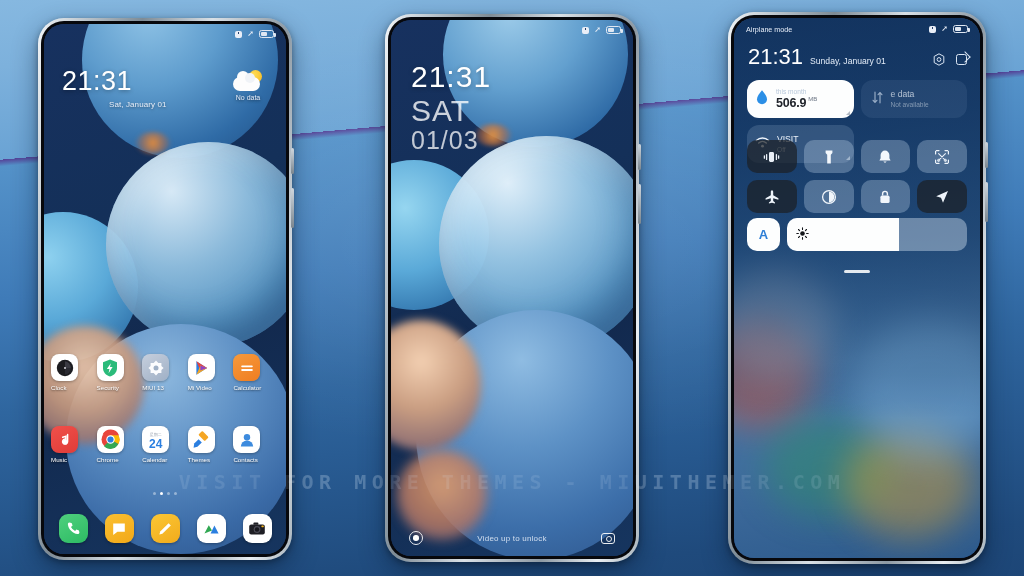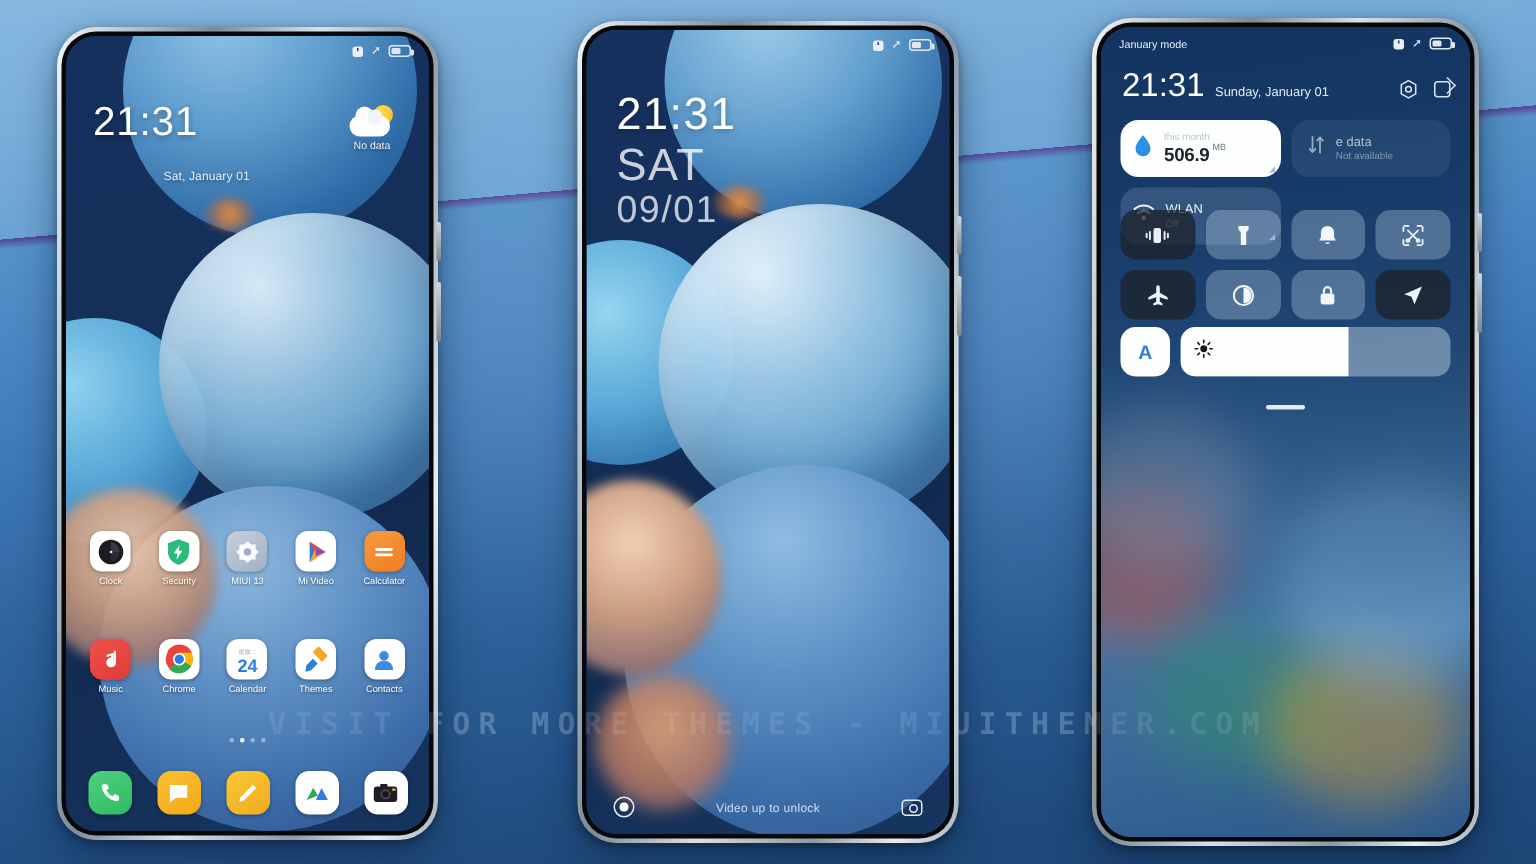--- a/index.html
+++ b/index.html
@@ -64,34 +64,34 @@
   .ic-alarm::after{content:"";position:absolute;left:2.6px;top:1.4px;width:1.1px;height:2.4px;background:#27406b;}
   .ic-plane{ font-size:8px; line-height:1; color:#e9eef7; }
   .ic-batt{ width:15px;height:7.5px;border:1px solid #dfe7f2;border-radius:2.5px;position:relative;}
   .ic-batt::after{content:"";position:absolute;right:-2.6px;top:2px;width:1.6px;height:3.5px;background:#dfe7f2;border-radius:0 1px 1px 0;}
   .ic-batt i{position:absolute;left:1px;top:1px;bottom:1px;width:45%;background:#dfe7f2;border-radius:1px;display:block;}
 
   
   .hs-clock { position:absolute; left:18px; top:44px; z-index:6; color:#fff; }
   .hs-time { font-size:27px; font-weight:300; letter-spacing:.5px; line-height:1;
              text-shadow:0 1px 4px rgba(0,0,0,.35); }
-  .hs-date { font-size:8px; margin-top:18px; color:#e8eef8; letter-spacing:.1px;
+  .hs-date { font-size:8px; margin-top:5px; color:#e8eef8; letter-spacing:.1px;
              text-shadow:0 1px 3px rgba(0,0,0,.4);padding-left:47px; }
   .hs-weather { position:absolute; right:14px; top:46px; z-index:6; text-align:center; width:48px;}
   .wx-icon{ position:relative; width:30px;height:22px;margin:0 auto; }
   .wx-sun{ position:absolute; right:1px; top:0px; width:13px;height:13px;border-radius:50%;
            background:radial-gradient(circle at 35% 35%,#ffdd55,#f5b71d); }
   .wx-cloud{ position:absolute; left:0; bottom:1px; width:27px;height:14px;border-radius:9px;background:#fdfdfd;}
   .wx-cloud::before{content:"";position:absolute;left:4px;top:-6px;width:12px;height:12px;border-radius:50%;background:#fdfdfd;}
   .wx-cloud::after{content:"";position:absolute;left:12px;top:-4px;width:10px;height:10px;border-radius:50%;background:#f0f3f7;}
   .wx-label{ font-size:7px; color:#e7eef9; margin-top:2px; text-shadow:0 1px 3px rgba(0,0,0,.5);}
 
   .app-grid { position:absolute; left:0; right:0; z-index:6; display:grid;
               grid-template-columns: repeat(5,1fr); row-gap:10px; padding:0 7px; }
-  .app { display:flex; flex-direction:column; align-items:center; gap:3px; }
+  .app { display:flex; flex-direction:column; align-items:flex-start; gap:3px; }
   .app-ic { width:27px; height:27px; border-radius:8px; position:relative; overflow:hidden;
             box-shadow:0 1px 3px rgba(0,0,0,.3);
             display:flex; align-items:center; justify-content:center; }
   .app-lb { font-size:6.2px; color:#fff; text-shadow:0 1px 2px rgba(0,0,0,.6); white-space:nowrap;}
 
   .dots { position:absolute; left:0; right:0; display:flex; justify-content:center; gap:4px; z-index:6; }
   .dot { width:3px;height:3px;border-radius:50%;background:rgba(255,255,255,.42); }
   .dot.on { background:#fff; }
 
   .dock { position:absolute; left:6px; right:6px; z-index:6;
@@ -401,21 +401,21 @@
           <span class="ic-alarm"></span>
           <span class="ic-plane">➚</span>
           <span class="ic-batt">
               <i></i>
             </span>
         </div>
 
         <div class="ls-clock">
           <div class="ls-time">21:31</div>
           <div class="ls-sat">SAT</div>
-          <div class="ls-dt">09/01</div>
+          <div class="ls-dt">01/03</div>
         </div>
 
         <div class="ls-bottom">
           <span class="ic-ring">
               <i></i>
             </span>
           <span class="ls-hint">Video up to unlock</span>
           <span class="ic-cam"></span>
         </div>
 
@@ -432,21 +432,21 @@
         <div class="cc-blurbg">
           <div class="blob" style="left:-30px; top:300px; width:110px;height:110px;background:#c2503f;opacity:.55;"></div>
           <div class="blob" style="left:30px; top:400px; width:130px;height:100px;background:#2f8f6a;opacity:.5;"></div>
           <div class="blob" style="left:110px; top:410px; width:130px;height:110px;background:#d9a12e;opacity:.45;"></div>
           <div class="blob" style="left:120px; top:300px; width:150px;height:140px;background:#7fb6e0;opacity:.45;"></div>
           <div class="blob" style="left:-20px; top:250px; width:120px;height:110px;background:#b7c3d3;opacity:.4;"></div>
         </div>
         <div class="cc-panel"></div>
 
         <div class="cc-status">
-          <span>January mode</span>
+          <span>Airplane mode</span>
           <span style="display:flex;align-items:center;gap:5px;">
             <span class="ic-alarm"></span>
             <span class="ic-plane">➚</span>
             <span class="ic-batt">
                 <i></i>
               </span>
           </span>
         </div>
 
         <div class="cc-head">
@@ -499,21 +499,21 @@
 
           <div class="cc-card dim">
             <span>
               <svg width="15" height="13" viewBox="0 0 15 13">
                 <path d="M1.4 4.4 A9 9 0 0 1 13.6 4.4" stroke="#eef4fb" stroke-width="1.4" fill="none" stroke-linecap="round"></path>
                 <path d="M3.7 7 A5.6 5.6 0 0 1 11.3 7" stroke="#eef4fb" stroke-width="1.4" fill="none" stroke-linecap="round"></path>
                 <circle cx="7.5" cy="10.2" r="1.4" fill="#eef4fb"></circle>
                 </svg>
             </span>
             <span class="cc-ctext">
-              <span class="cc-ct1">WLAN</span>
+              <span class="cc-ct1">VISIT</span>
               <span class="cc-ct2">Off</span>
             </span>
             <span class="cc-corner"></span>
           </div>
         </div>
 
         <div class="cc-toggles">
           <div class="tg off">
             <span>
               <svg width="17" height="14" viewBox="0 0 17 14">

